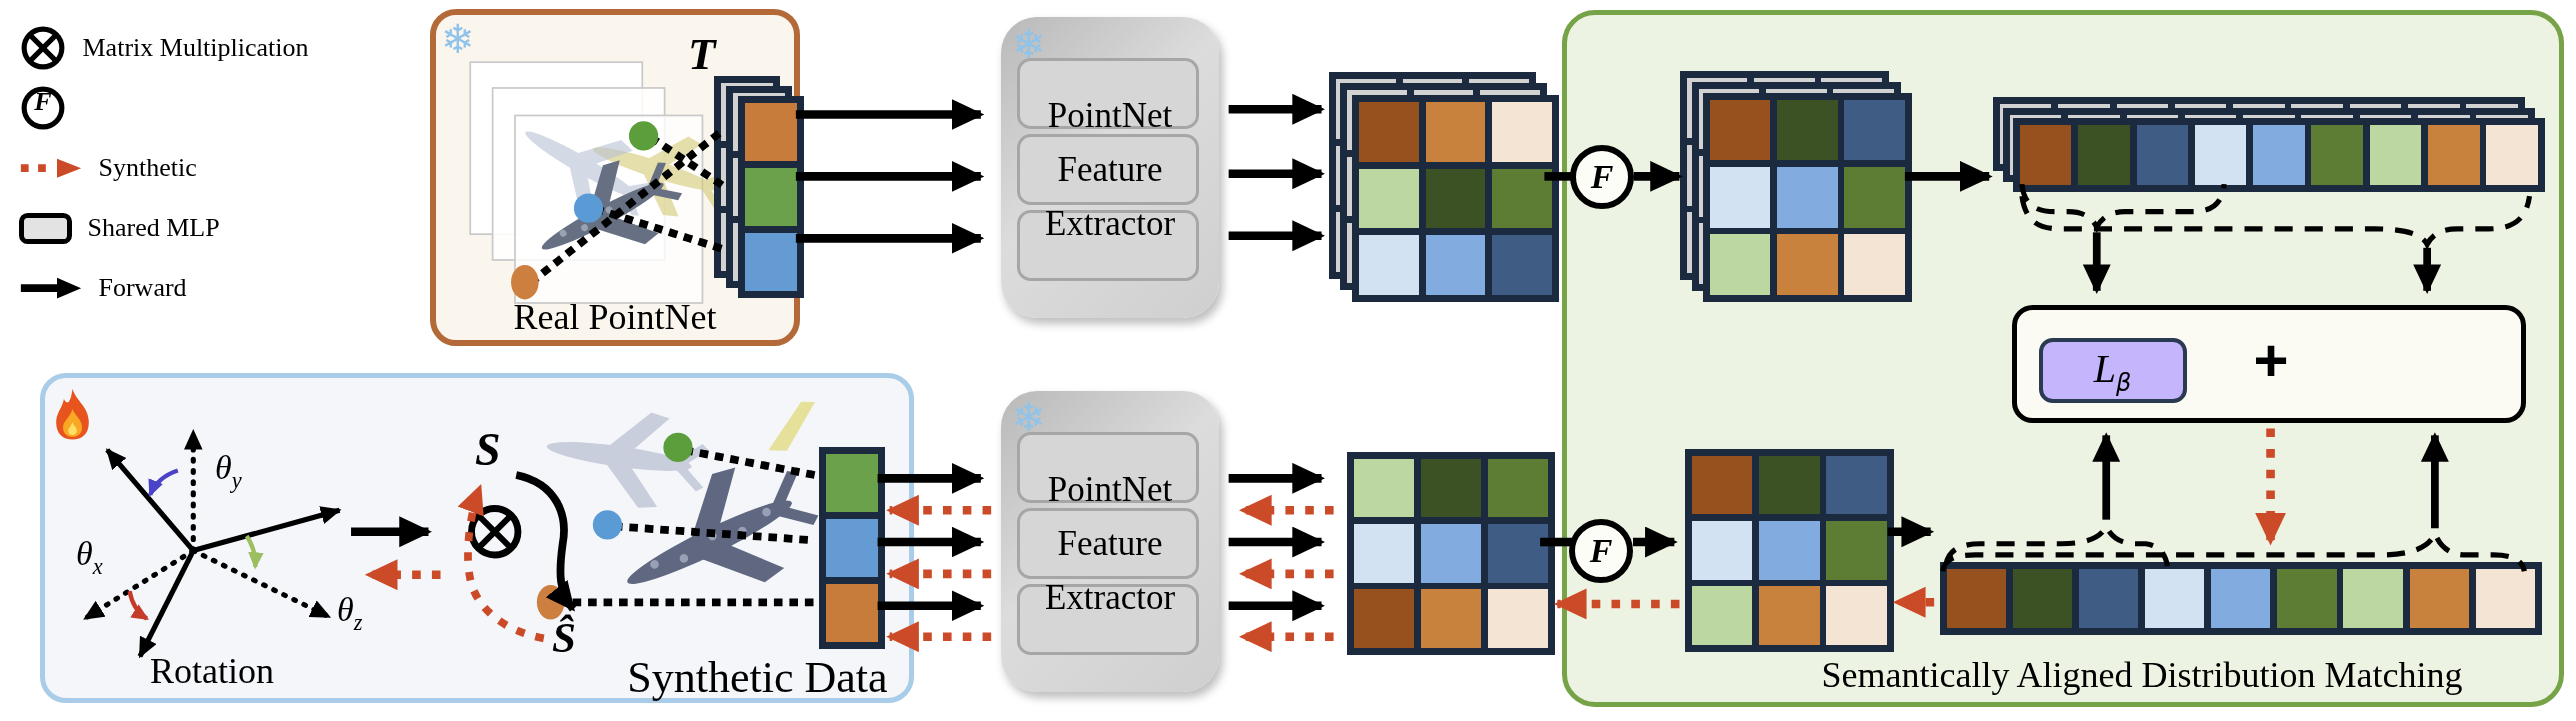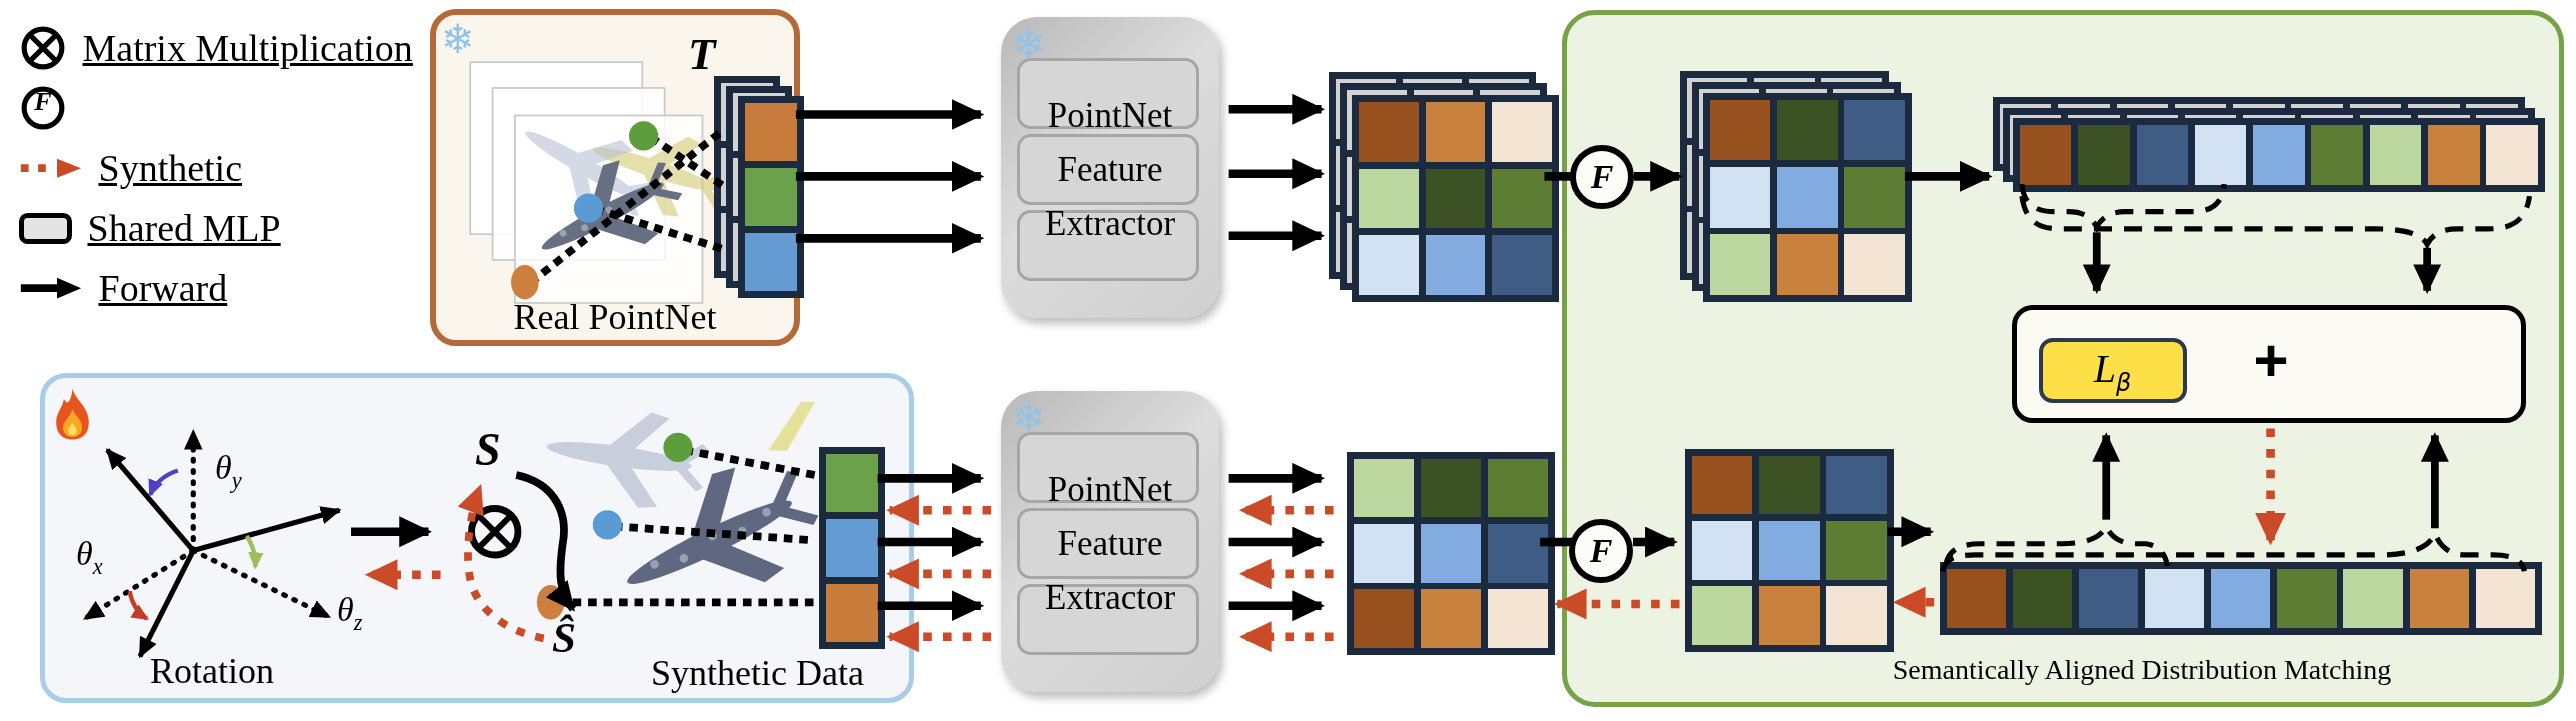--- a/index.html
+++ b/index.html
@@ -24,31 +24,31 @@
   .g13{grid-template-columns:1fr;}
   .cgrid .cell{width:100%;height:100%;}
   
   .snow{position:absolute;font-family:"DejaVu Sans",sans-serif;font-size:40px;color:#8fc3e9;}
   .serifT{position:absolute;font-style:italic;font-weight:bold;}
   .fcircle{position:absolute;width:64px;height:64px;border-radius:50%;background:#fdfdf8;
            border:6px solid #000;box-sizing:border-box;display:flex;align-items:center;justify-content:center;
            font-style:italic;font-weight:bold;font-size:34px;z-index:6;}
   #loss-box{position:absolute;left:2012px;top:305px;width:514px;height:118px;background:#fbfbf4;
             border:5.2px solid #000;border-radius:20.6px;box-sizing:border-box;z-index:4;}
-  .loss-inner{position:absolute;top:28px;width:148px;height:65px;background:#fde047;border:4.3px solid #2a3a50;
+  .loss-inner{position:absolute;top:28px;width:148px;height:65px;background:#c4b5fd;border:4.3px solid #2a3a50;
               border-radius:13.8px;box-sizing:border-box;display:flex;align-items:center;justify-content:center;
               font-style:italic;font-size:40px;}
   .sub{font-size:24px;font-style:italic;vertical-align:-8.6px;font-family:"DejaVu Sans",sans-serif;}
-  .caption{position:absolute;font-size:28px;}
+  .caption{position:absolute;font-size:36px;}
   .theta{position:absolute;font-style:italic;font-size:34px;}
   .theta .tsub{font-size:22.4px;vertical-align:-8.6px;}
   
   #legend{position:absolute;left:19px;top:24px;z-index:7;}
   .leg-row{display:flex;align-items:center;gap:15.5px;height:48px;margin-bottom:12px;}
-  .leg-label{font-size:38px;white-space:nowrap;text-decoration:underline;}
+  .leg-label{font-size:26px;white-space:nowrap;}
   .mlp-chip{width:53px;height:31px;border:5.2px solid #000;border-radius:8.6px;background:#e3e3e3;box-sizing:border-box;}
   svg{display:block;}
   #overlay{position:absolute;left:0;top:0;z-index:5;pointer-events:none;}
   .z2{z-index:2;} .z3{z-index:3;} .z4{z-index:4;}
 </style>
 </head>
 <body>
 
 <div id="legend">
   <div class="leg-row">
@@ -236,21 +236,21 @@
       <polygon points="0,40 55,0 70,6 20,48"></polygon>
     </g>
   </svg>
 </div>
 
 <div class="cgrid g13 z3" style="left:819px;top:447px;width:52px;height:188px;">
     <div class="cell" style="background: rgb(107, 161, 75);"></div>
     <div class="cell" style="background: rgb(101, 155, 211);"></div>
     <div class="cell" style="background: rgb(200, 124, 60);"></div>
   </div>
-<div class="abs z3" style="left:482px;top:652px;width:551px;text-align:center;font-size:36px;">Synthetic Data</div>
+<div class="abs z3" style="left:482px;top:652px;width:551px;text-align:center;font-size:44px;">Synthetic Data</div>
 
 <div class="cgrid g33 z2" style="left:1329px;top:72px;width:193px;height:193px;">
     <div class="cell" style="background: rgb(210, 210, 210);"></div>
     <div class="cell" style="background: rgb(210, 210, 210);"></div>
     <div class="cell" style="background: rgb(210, 210, 210);"></div>
     <div class="cell" style="background: rgb(210, 210, 210);"></div>
     <div class="cell" style="background: rgb(210, 210, 210);"></div>
     <div class="cell" style="background: rgb(210, 210, 210);"></div>
     <div class="cell" style="background: rgb(210, 210, 210);"></div>
     <div class="cell" style="background: rgb(210, 210, 210);"></div>

